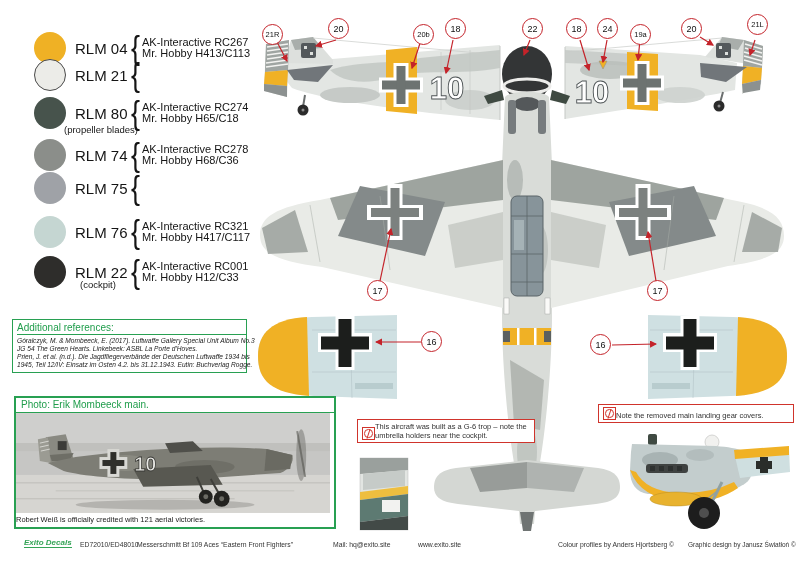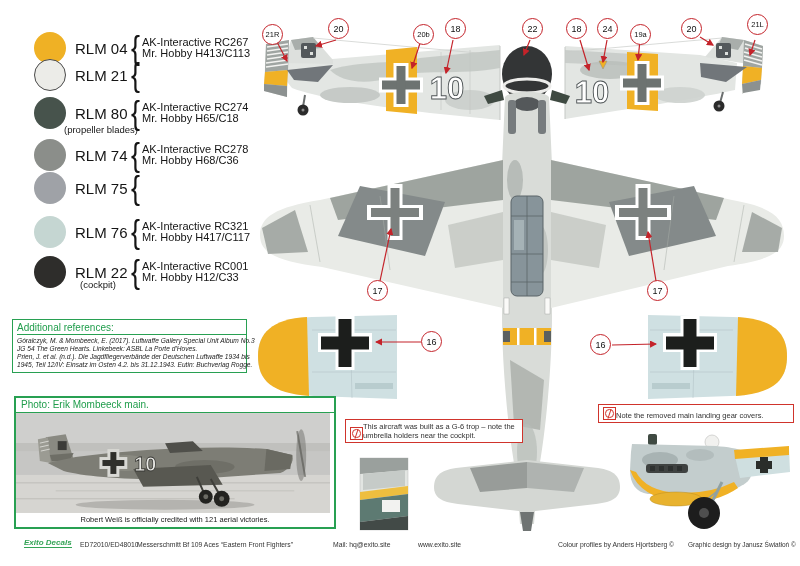--- a/index.html
+++ b/index.html
@@ -20,21 +20,21 @@
   
   .refbox{position:absolute;left:12px;top:319px;width:229px;border:1px solid #28a052;background:#fff;
           padding:2px 0 3px 4px;z-index:2;}
   .refbox .title{display:block;color:#1f9d4b;font-size:10px;border-bottom:1px solid #28a052;padding-bottom:1px;margin-bottom:2px;}
   .refbox .line{display:block;font-size:6.6px;line-height:8px;color:#222;font-style:italic;white-space:nowrap;}
 
   
   .photobox{position:absolute;left:14px;top:396px;width:318px;border:2px solid #28a052;background:#fff;z-index:2;}
   .photobox .header{display:block;color:#1f9d4b;font-size:10px;padding:1px 5px 2px 5px;border-bottom:1px solid #28a052;}
   .photobox svg{display:block;}
-  .photobox .caption{display:block;font-size:7.5px;text-align:center;padding:2px 0 3px 0;color:#222;}
+  .photobox .caption{display:block;font-size:7.5px;text-align:left;padding:2px 0 3px 0;color:#222;}
 
   
   .notebox{position:absolute;border:1px solid #d0342c;display:flex;align-items:flex-end;
            padding:2px 4px;background:#fff;z-index:3;}
   .notebox .txt{font-size:7.5px;line-height:9px;color:#333;}
   .note-icon{width:11px;height:11px;border:1px solid #d0342c;position:relative;flex:0 0 11px;background:#fff;}
   .note-icon .c{position:absolute;left:1.2px;top:1.2px;width:6.5px;height:6.5px;border:1.3px solid #d0342c;border-radius:50%;}
   .note-icon .s{position:absolute;left:5px;top:0.5px;width:1.3px;height:10px;background:#d0342c;transform:rotate(18deg);}
 
   
@@ -372,21 +372,21 @@
       <line x1="196" y1="66" x2="206" y2="84" stroke="#3f3f3a" stroke-width="2"></line>
       <line x1="182" y1="64" x2="190" y2="82" stroke="#3f3f3a" stroke-width="2"></line>
       <circle cx="207" cy="86" r="8" fill="#232320"></circle>
         <circle cx="191" cy="84" r="7" fill="#232320"></circle>
       <circle cx="207" cy="86" r="2.5" fill="#6b6b64"></circle>
         <circle cx="191" cy="84" r="2.5" fill="#6b6b64"></circle>
     </svg>
     <span class="caption">Robert Weiß is officially credited with 121 aerial victories.</span>
   </div>
 
-  <div class="notebox" style="left:345px;top:419px;width:168px;">
+  <div class="notebox" style="left:357px;top:419px;width:168px;">
     <span class="note-icon">
         <span class="c"></span>
         <span class="s"></span>
       </span>
     <span class="txt">This aircraft was built as a G-6 trop – note the umbrella holders near the cockpit.</span>
   </div>
   <div class="notebox" style="left:598px;top:404px;width:186px;">
     <span class="note-icon">
         <span class="c"></span>
         <span class="s"></span>

